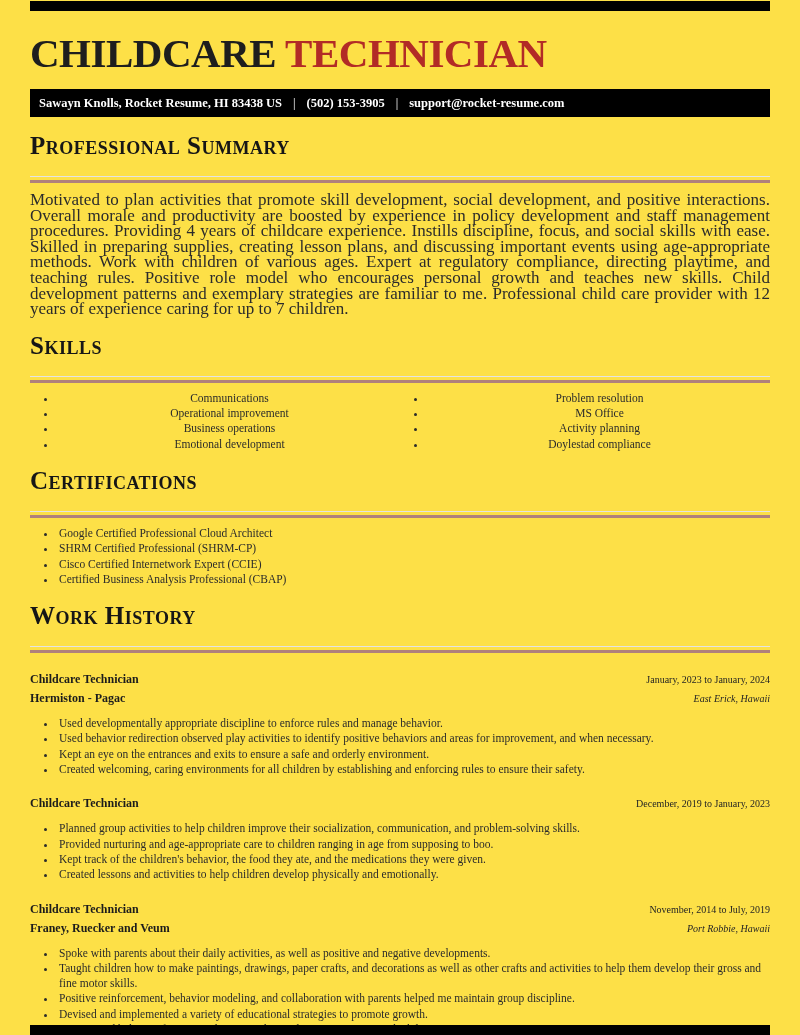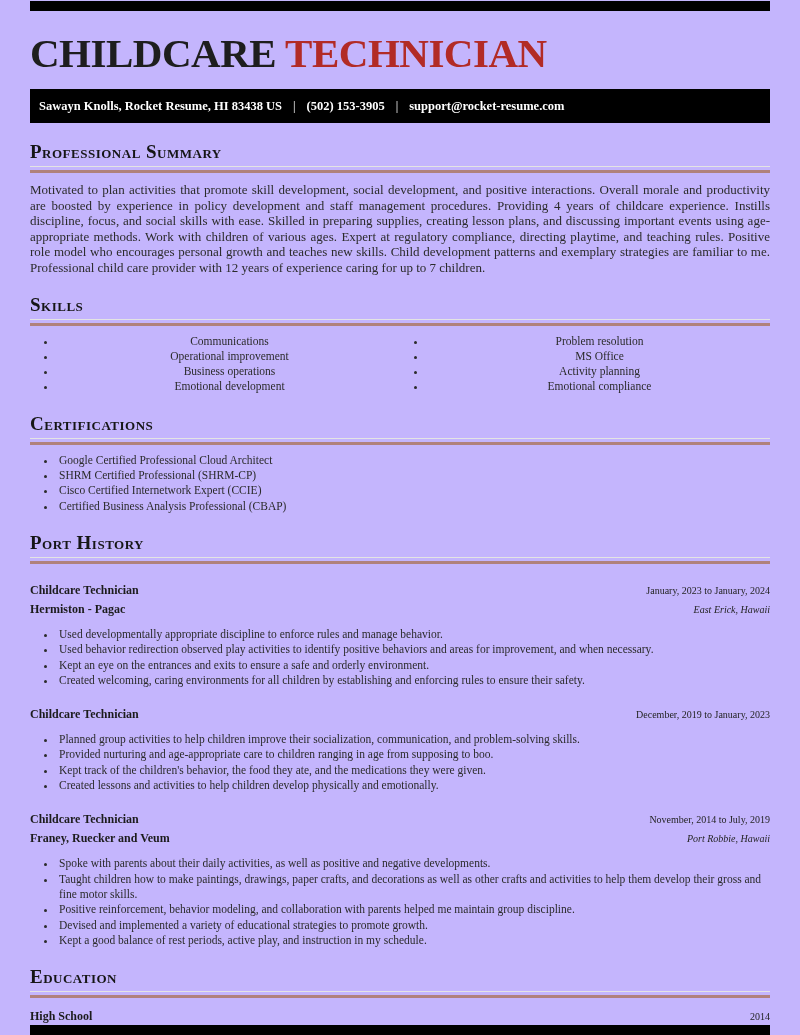--- a/index.html
+++ b/index.html
@@ -6,21 +6,21 @@
   html, body { background: #ffffff; }
   body {
     width: 800px;
     font-family: "Liberation Serif", "DejaVu Serif", serif;
     color: #2e2e2e;
   }
   .page {
     position: relative;
     width: 800px;
     height: 1035px;
-    background: #c4b5fd;
+    background: #fde047;
     overflow: hidden;
     font-family: Liberation Serif, serif;
   }
   .edge-bar {
     position: absolute;
     left: 30px;
     right: 30px;
     height: 10px;
     background: #000000;
   }
@@ -37,56 +37,56 @@
     font-weight: 700;
     letter-spacing: -0.5px;
     color: #1e1e1e;
     white-space: nowrap;
   }
   .doc-title .accent { color: #b22b26; }
 
   
   .contact-bar {
     margin-top: 13px;
-    height: 34px;
+    height: 28px;
     background: #000000;
     color: #ffffff;
     display: flex;
     align-items: center;
     padding-left: 9px;
     font-size: 12.5px;
     font-weight: 700;
   }
   .contact-bar .sep {
     margin: 0 11px;
     font-weight: 400;
   }
 
   
   .section { margin-top: 16px; }
   .section-heading h2 {
-    font-size: 19px;
+    font-size: 25px;
     line-height: 25px;
     font-weight: 700;
     font-variant: small-caps;
     letter-spacing: 0.5px;
     color: #161616;
-    padding-bottom: 2px;
+    padding-bottom: 18px;
     border-bottom: 1px solid #e4e4e4;
   }
   .section-rule {
     height: 3px;
     background: #b0817c;
     margin-top: 3px;
   }
 
   
   .summary-text {
     margin-top: 9px;
-    font-size: 13px;
+    font-size: 17px;
     line-height: 15.6px;
     text-align: justify;
     color: #2b2b2b;
   }
 
   
   ul.bullets {
     margin-top: 8px;
     padding-left: 27px;
     list-style-type: disc;
@@ -149,41 +149,41 @@
         <ul class="bullets">
           <li>Communications</li>
           <li>Operational improvement</li>
           <li>Business operations</li>
           <li>Emotional development</li>
         </ul>
         <ul class="bullets">
           <li>Problem resolution</li>
           <li>MS Office</li>
           <li>Activity planning</li>
-          <li>Emotional compliance</li>
+          <li>Doylestad compliance</li>
         </ul>
       </div>
     </div>
 
     <div class="section">
       <div class="section-heading">
         <h2>Certifications</h2>
         <div class="section-rule"></div>
       </div>
       <ul class="bullets">
         <li>Google Certified Professional Cloud Architect</li>
         <li>SHRM Certified Professional (SHRM-CP)</li>
         <li>Cisco Certified Internetwork Expert (CCIE)</li>
         <li>Certified Business Analysis Professional (CBAP)</li>
       </ul>
     </div>
 
     <div class="section">
       <div class="section-heading">
-        <h2>Port History</h2>
+        <h2>Work History</h2>
         <div class="section-rule"></div>
       </div>
 
       <div class="job">
         <div class="row-2col">
           <span class="left">Childcare Technician</span>
           <span class="right">January, 2023 to January, 2024</span>
         </div>
         <div class="row-2col">
           <span class="left">Hermiston - Pagac</span>

